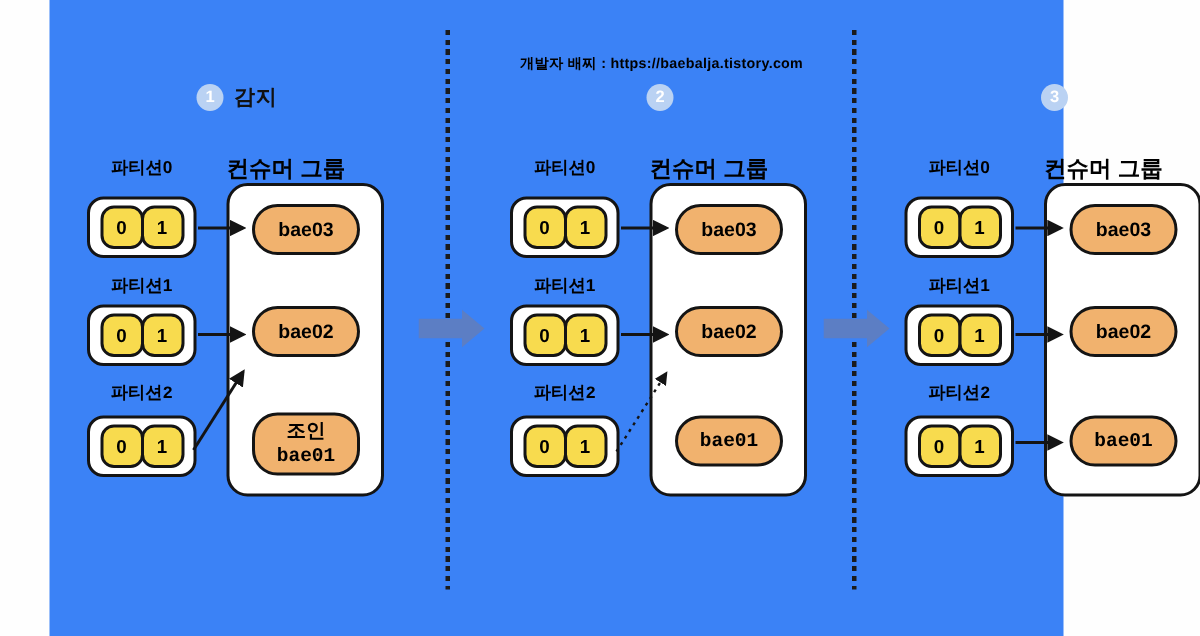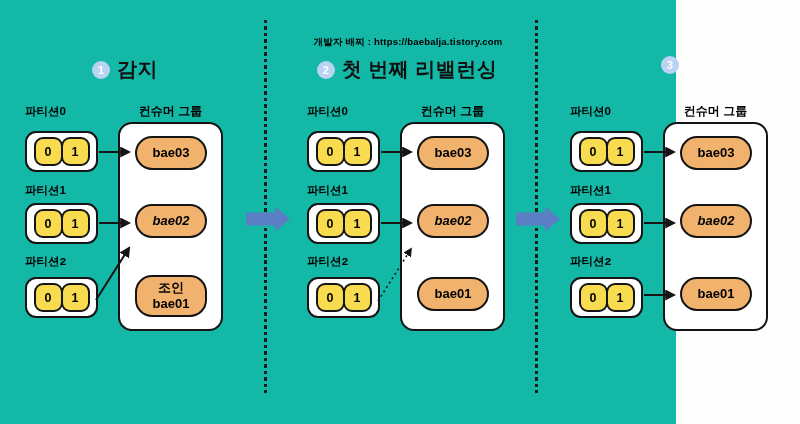--- a/index.html
+++ b/index.html
@@ -2,21 +2,21 @@
 <html><head>
 <meta charset="utf-8">
 <style>
   * { margin:0; padding:0; box-sizing:border-box; }
   html,body { width:800px; height:424px; }
   body {
     font-family:"Liberation Sans","DejaVu Sans",sans-serif;
     background:#fefefe; color:#111;
     overflow:hidden;
   }
-  .stage { position:relative; width:676px; height:424px; background:#14b8a6; }
+  .stage { position:relative; width:676px; height:424px; background:#3b82f6;margin-left:33px; }
 
   .credit {
     position:absolute; top:36px; left:0; width:816px;
     text-align:center; font-size:9.5px; font-weight:bold; color:#000;
     letter-spacing:0.2px;
   }
 
   .divider {
     position:absolute; top:20px; width:2.5px; height:373px;
     background:repeating-linear-gradient(to bottom,#1b1b1b 0 3.5px, transparent 3.5px 6.5px);
@@ -33,24 +33,24 @@
     position:absolute; top:56px; left:0; width:100%;
     display:flex; justify-content:center; align-items:center; gap:7px;
   }
   .step-circle {
     width:18px; height:18px; border-radius:50%;
     background:#BAD2F3; color:#fff;
     font-size:11px; font-weight:bold;
     display:flex; align-items:center; justify-content:center;
     flex:0 0 auto;
   }
-  .title-text { font-size:20px; font-weight:bold; color:#111; letter-spacing:0.5px; }
+  .title-text { font-size:14px; font-weight:bold; color:#111; letter-spacing:0.5px; }
 
   .p-label {
-    position:absolute; left:15px; width:73px; 
+    position:absolute; left:15px; width:73px; text-align:center;
     font-size:11.5px; font-weight:bold; color:#000;
   }
   .p-box {
     position:absolute; left:15px; width:73px; height:41px;
     background:#fff; border:2.5px solid #141414; border-radius:11px;
     display:flex; align-items:center; justify-content:center;
   }
   .cell {
     width:29px; height:29px; background:#F8DB4E;
     border:2px solid #141414; border-radius:9px;
@@ -58,36 +58,36 @@
     font-weight:bold; font-size:12.5px; color:#000;
   }
   .cell + .cell { margin-left:-2px; }
 
   .lbl0 { top:104px; } .box0 { top:131px; }
   .lbl1 { top:183px; } .box1 { top:203px; }
   .lbl2 { top:254px;font-family:Liberation Mono, monospace; } .box2 { top:277px; }
 
   .cg-label {
     position:absolute; left:108px; top:103px; width:105px;
-    text-align:center; font-size:12px; font-weight:bold; color:#000;
+    font-size:15px; font-weight:bold; color:#000;
   }
   .cg-box {
     position:absolute; left:108px; top:122px; width:105px; height:209px;
     background:#fff; border:2.5px solid #141414; border-radius:14px;
   }
   .consumer-box {
     position:absolute; left:15px; width:72px; height:34px;
     background:#F1B26E; border:2px solid #141414; border-radius:17px;
     display:flex; align-items:center; justify-content:center;
     font-weight:bold; font-size:13px; color:#000; text-align:center;
     white-space:pre-line; line-height:1.2;
   }
   .c0 { top:12px; }
-  .c1 { top:80px;font-style:italic; }
-  .c2 { top:153px; }
+  .c1 { top:80px; }
+  .c2 { top:153px;font-family:Liberation Mono, monospace; }
   .panel.p1 .c2 { top:151px; height:42px; }
 
   .arrows { position:absolute; left:0; top:0; pointer-events:none; }
   .flow-arrow { stroke:#141414; stroke-width:2; fill:none; }
   .flow-arrow.dotted { stroke-width:1.6; stroke-dasharray:2 3.2; }
 
   .step-arrow { position:absolute; top:205px; width:46px; height:28px; }
   .step-arrow.a1 { left:246px; }
   .step-arrow.a2 { left:516px; }
 </style>
@@ -144,21 +144,20 @@
     <svg class="arrows" width="230" height="405" viewBox="0 0 230 405">
       <path class="flow-arrow" d="M89,152 L119,152" marker-end="url(#ah)"></path>
       <path class="flow-arrow" d="M89,223 L119,223" marker-end="url(#ah)"></path>
       <path class="flow-arrow" d="M86,300 L119,248" marker-end="url(#ah)"></path>
     </svg>
   </div>
 
   <div class="panel p2">
     <div class="panel-title">
       <span class="step-circle">2</span>
-      <span class="title-text">첫 번째 리밸런싱</span>
     </div>
 
     <div class="p-label lbl0">파티션0</div>
     <div class="p-box box0">
       <div class="cell">0</div>
       <div class="cell">1</div>
     </div>
 
     <div class="p-label lbl1">파티션1</div>
     <div class="p-box box1">

